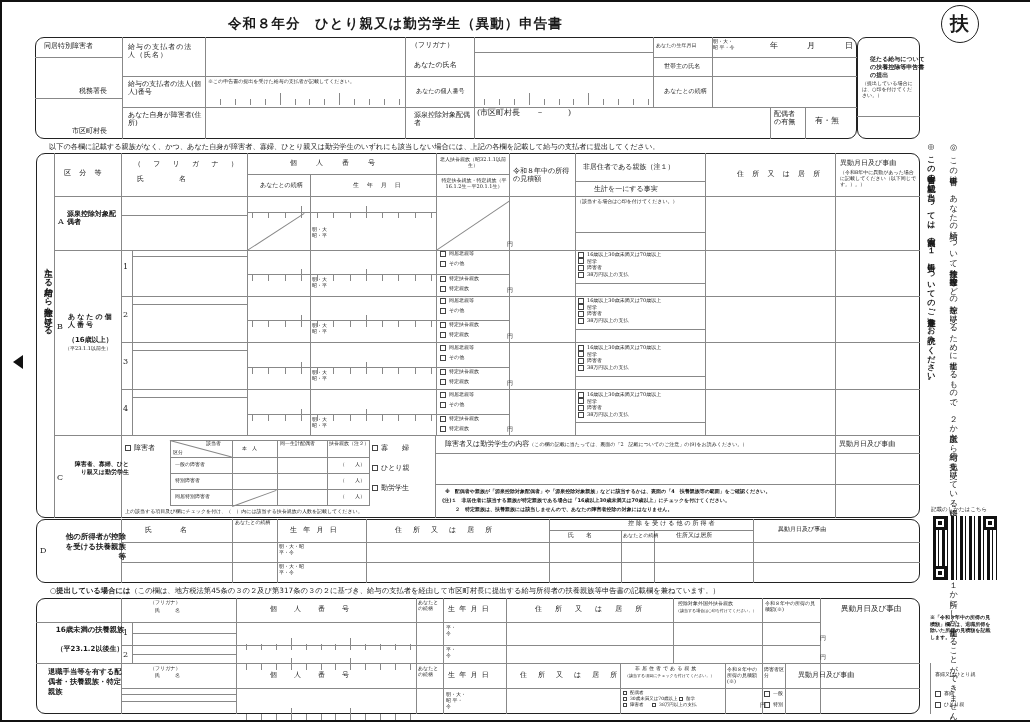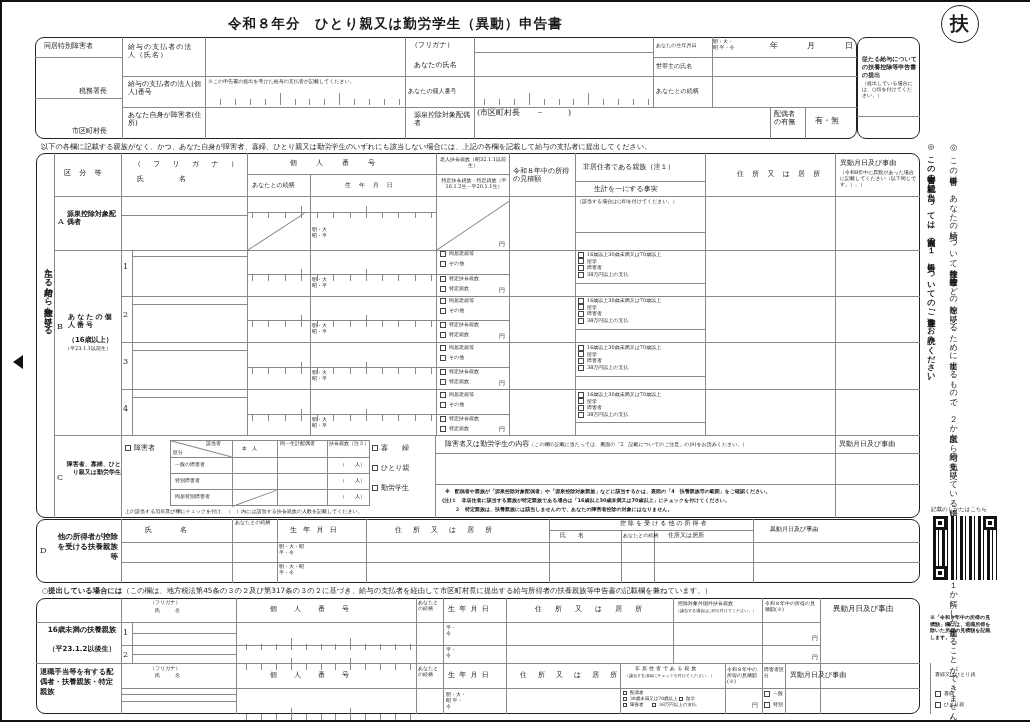--- a/index.html
+++ b/index.html
@@ -7,21 +7,21 @@
   body { font-family: "DejaVu Serif", "Liberation Serif", serif; color: #1a1a1a; position: relative; }
   .frame { position: absolute; left: 0; top: 0; width: 1030px; height: 722px; border: 2px solid #111; border-right: none; }
   .abs { position: absolute; }
   .sans { font-family: "DejaVu Sans", "Liberation Sans", sans-serif; }
   .bold { font-weight: bold; }
   .box { position: absolute; border: 1.5px solid #222; border-radius: 9px; }
   .hl { position: absolute; height: 0; border-top: 1px solid #888; }
   .vl { position: absolute; width: 0; border-left: 1px solid #888; }
   .t { position: absolute; white-space: nowrap; line-height: 1.15; }
   .tiny { font-size: 5px; }
-  .xs { font-size: 6px; }
+  .xs { font-size: 6px; margin-left: 8px; }
   .s { font-size: 7px; }
   .m { font-size: 8px; }
   .vert { writing-mode: vertical-rl; white-space: nowrap; line-height: 1.3; }
   .ticks { position: absolute; display: flex; align-items: flex-end; }
   .ticks span { display: block; width: 0; border-left: 1px solid #888; height: 6px; }
   .ticks span.tall { height: 12px; }
   .cb { display: inline-block; width: 6px; height: 6px; border: 1px solid #444; margin-right: 3px; vertical-align: middle; }
   .diag { position: absolute; height: 0; border-top: 1px solid #888; transform-origin: 0 0; }
   .qr { position: absolute; background:
         repeating-linear-gradient(90deg, #111 0 3px, #fff 3px 5px, #111 5px 6px, #fff 6px 9px),

